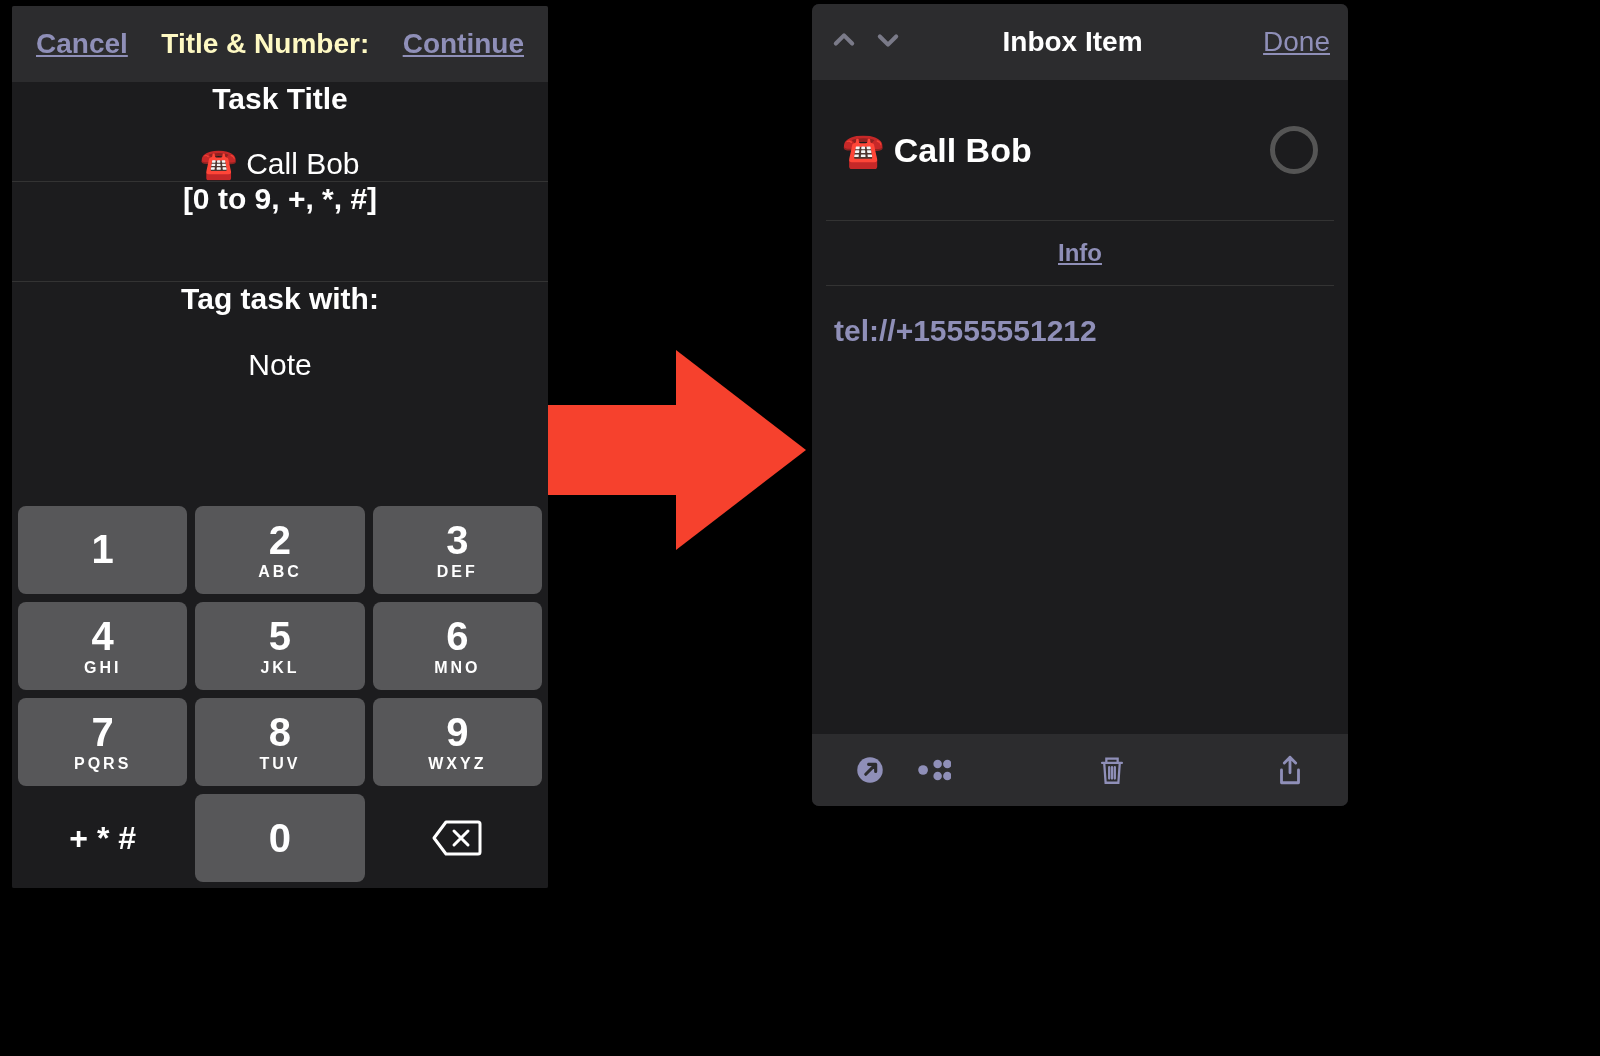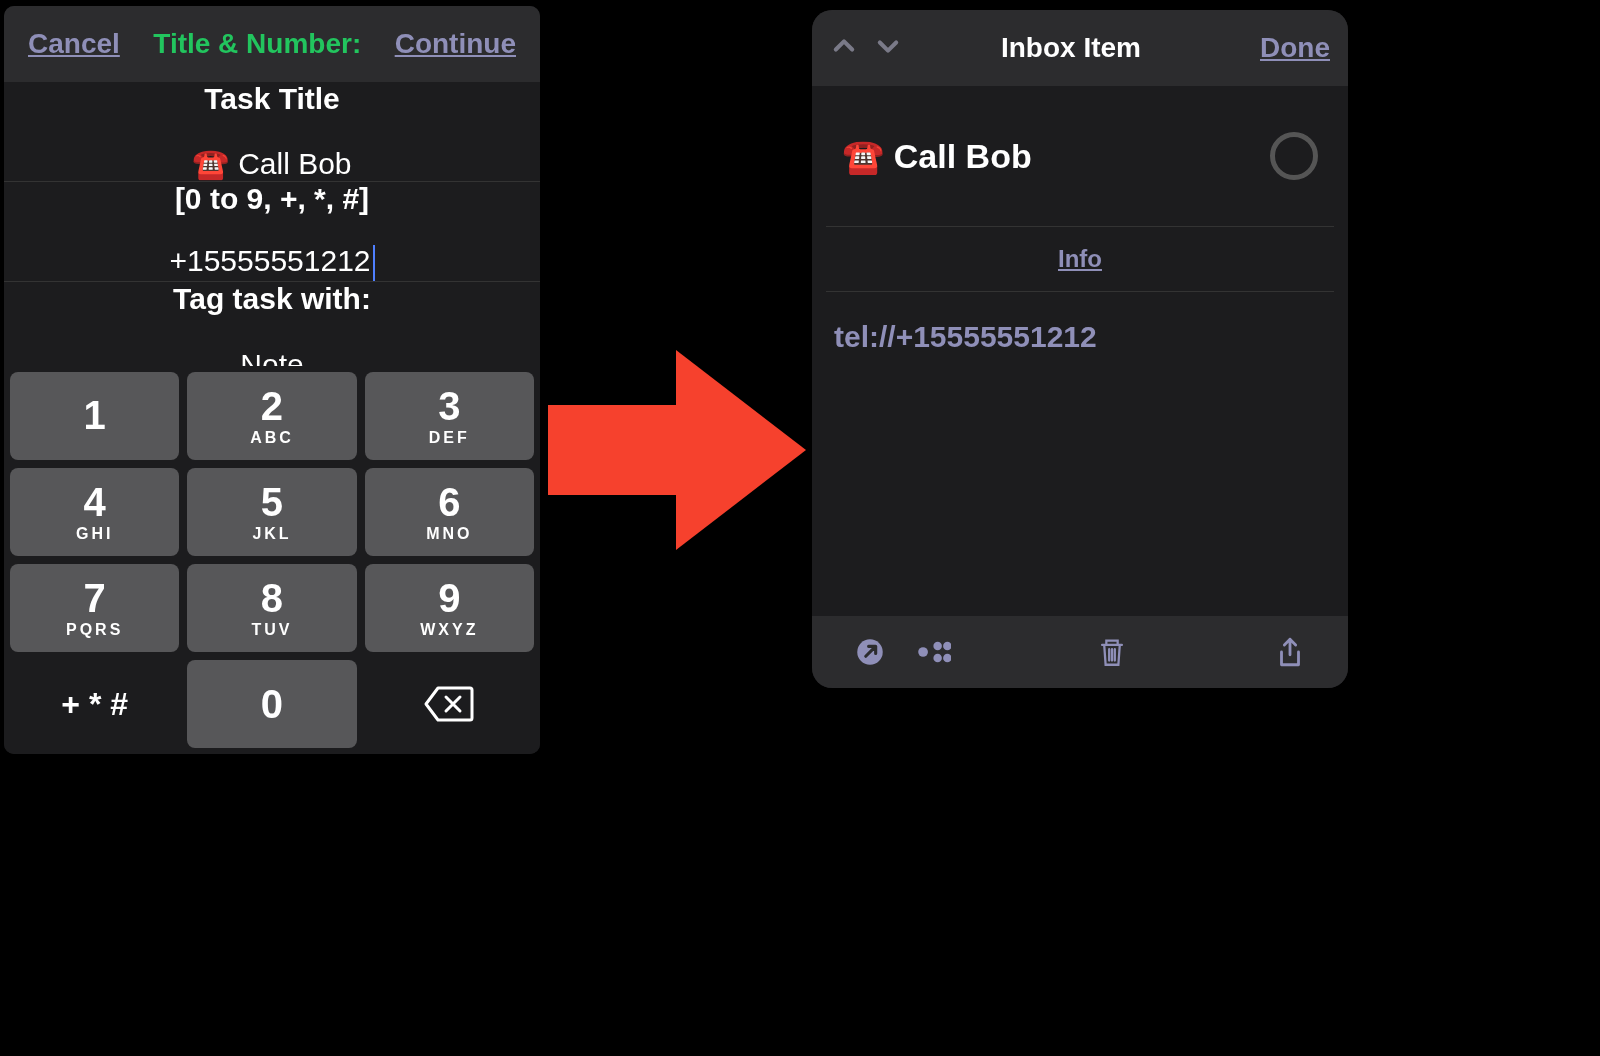--- a/index.html
+++ b/index.html
@@ -12,34 +12,34 @@
     overflow: hidden;
     color: #fff;
   }
   .panel {
     position: absolute;
     width: 536px;
     background: #1c1c1e;
     border-radius: 14px 14px 0 0;
     overflow: hidden;
   }
-  .panel-left { left: 4px; top: 6px; height: 748px; border-radius: 10px; }
-  .panel-right { left: 812px; top: 10px; height: 678px; border-radius: 20px; }
+  .panel-left { left: 12px; top: 6px; height: 882px; border-radius: 2px; }
+  .panel-right { left: 812px; top: 4px; height: 802px; border-radius: 7px; }
 
   
   .header {
     background: #2c2c2e;
     height: 76px;
     display: flex;
     align-items: center;
     justify-content: space-between;
     padding: 0 24px;
   }
   .hdr-btn { font-size: 28px; font-weight: 600; color: #8f8fb8; text-decoration: underline; }
-  .hdr-title { font-size: 28px; font-weight: 800; color: #22c55e; }
+  .hdr-title { font-size: 28px; font-weight: 800; color: #fef9c3; }
 
   .form-row {
     display: flex;
     align-items: center;
     justify-content: space-between;
     padding: 0 28px;
     height: 100px;
     border-bottom: 1px solid #333;
     flex-direction: column;
   }
@@ -104,21 +104,21 @@
   .r-header {
     background: #2c2c2e;
     height: 76px;
     display: flex;
     align-items: center;
     padding: 0 18px;
     gap: 16px;
   }
   .chev { color: #7a7a88; font-size: 34px; font-weight: 800; }
   .r-title { flex: 1; text-align: center; font-size: 28px; font-weight: 800; color: #fff; margin-left: -20px; }
-  .r-done { font-size: 28px; font-weight: 700; color: #8f8fb8; text-decoration: underline; }
+  .r-done { font-size: 28px; font-weight: 400; color: #8f8fb8; text-decoration: underline; }
 
   .task-title-row {
     display: flex;
     align-items: center;
     justify-content: space-between;
     padding: 46px 30px 46px 30px;
   }
   .task-title { font-size: 34px; font-weight: 800; color: #fff; }
   .circle {
     width: 48px; height: 48px;
@@ -183,23 +183,20 @@
     <span class="hdr-title">Title &amp; Number:</span>
     <span class="hdr-btn">Continue</span>
   </div>
 
   <div class="form-row">
     <span class="lbl">Task Title</span>
     <span class="val">☎️ Call Bob</span>
   </div>
   <div class="form-row">
     <span class="lbl">[0 to 9, +, *, #]</span>
-    <span class="val val-input">
-      <span>+15555551212</span><span class="cursor"></span>
-    </span>
   </div>
   <div class="form-row noborder">
     <span class="lbl">Tag task with:</span>
     <span class="val">Note</span>
   </div>
 
   <div class="keypad">
     <div class="key">
         <span class="digit">1</span>
         <span class="letters"></span>

